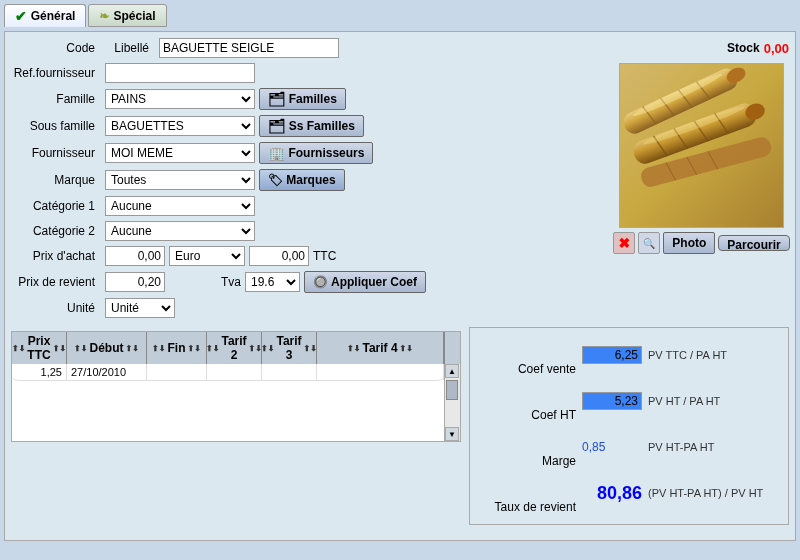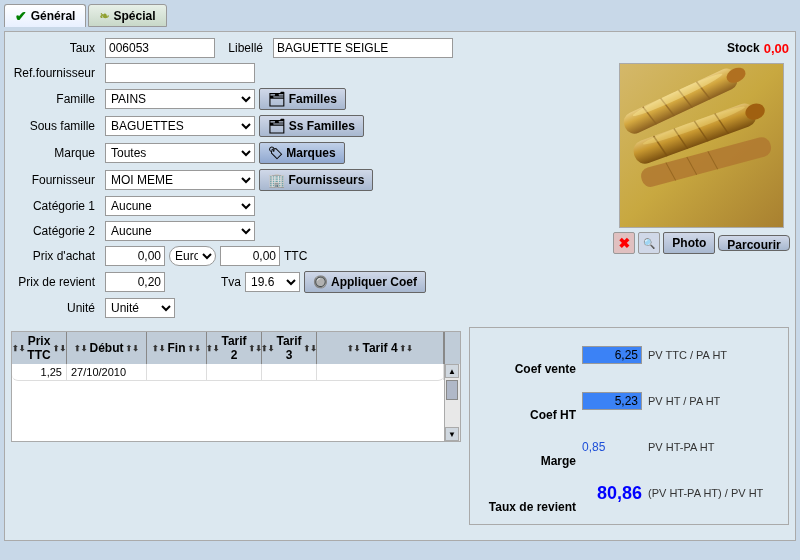--- a/index.html
+++ b/index.html
@@ -107,21 +107,21 @@
     .sort-icon { font-size: 8px; color: #333; }
     .table-row-data { display: flex; border-bottom: 1px solid #ddd; border-radius: 6px; }
     .td { padding: 2px 4px; font-size: 11px; border-right: 1px solid #ddd; }
     .td-prix { width: 55px; text-align: right; }
     .td-debut { width: 80px; }
     .td-fin { width: 60px; }
     .td-tarif2 { width: 55px; }
     .td-tarif3 { width: 55px; }
     .td-tarif4 { width: 55px; flex: 1; }
     .coef-row { display: flex; align-items: center; margin-bottom: 4px; gap: 6px; }
-    .coef-label { width: 100px; text-align: right; font-weight: bold; margin-top: 28px; }
+    .coef-label { width: 100px; text-align: right; font-weight: normal; margin-top: 28px; }
     .coef-desc { font-size: 11px; color: #333; }
     input.coef-input {
       width: 60px; text-align: right; border: 1px solid #999; height: 18px;
       background: #3b82f6; font-size: 12px; padding: 1px 3px;
     }
 
     .bottom-section { display: flex; gap: 8px; margin-top: 4px; }
     .table-section { flex: 1; }
     .coef-right { width: 320px; border: 1px solid #aaa; background: #dce8f0; padding: 6px; }
     .scroll-thumb {
@@ -146,22 +146,21 @@
     </div>
     <div class="tab">
       <span class="tab-icon-leaf">❧</span>
       <span>Spécial</span>
     </div>
   </div>
 
   <div class="content">
 
     <div class="form-row">
-      <span class="label">Taux</span>
-      <input type="text" class="code-input" value="006053" style="">
+      <span class="label">Code</span>
       <span class="label" style="width:50px">Libellé</span>
       <input type="text" class="libelle-input" value="BAGUETTE SEIGLE" style="">
       <span style="flex:1"></span>
       <span class="stock-label">Stock</span>
       <span class="stock-value">0,00</span>
     </div>
 
     <div style="display:flex; gap:6px;">
 
       <div style="flex:1;">
@@ -187,59 +186,59 @@
           <select class="famille-select">
             <option>BAGUETTES</option>
           </select>
           <button class="btn-action">
             <span style="font-size:14px;">🗂</span>
             <span>Ss Familles</span>
           </button>
         </div>
 
         <div class="form-row">
+          <span class="label">Fournisseur</span>
+          <select class="fournisseur-select">
+            <option>MOI MEME</option>
+          </select>
+          <button class="btn-action">
+            <span style="font-size:14px;">🏢</span>
+            <span>Fournisseurs</span>
+          </button>
+        </div>
+
+        <div class="form-row">
           <span class="label">Marque</span>
           <select class="marque-select">
             <option>Toutes</option>
           </select>
           <button class="btn-action" style="background:linear-gradient(to bottom,#c0d0e8,#90a8d0);">
             <span style="font-size:12px;">🏷</span>
             <span>Marques</span>
           </button>
         </div>
 
         <div class="form-row">
-          <span class="label">Fournisseur</span>
-          <select class="fournisseur-select">
-            <option>MOI MEME</option>
-          </select>
-          <button class="btn-action">
-            <span style="font-size:14px;">🏢</span>
-            <span>Fournisseurs</span>
-          </button>
-        </div>
-
-        <div class="form-row">
           <span class="label">Catégorie 1</span>
           <select class="categorie-select">
             <option>Aucune</option>
           </select>
         </div>
 
         <div class="form-row">
           <span class="label">Catégorie 2</span>
           <select class="categorie-select">
             <option>Aucune</option>
           </select>
         </div>
 
         <div class="form-row">
           <span class="label">Prix d'achat</span>
           <input type="text" style="width: 60px; text-align: right;" value="0,00">
-          <select style="width:47px;border-radius:10px;"><option>Euro</option></select>
+          <select style="width:76px;"><option>Euro</option></select>
           <input type="text" style="width: 60px; text-align: right;" value="0,00">
           <span>TTC</span>
         </div>
 
         <div class="form-row">
           <span class="label">Prix de revient</span>
           <input type="text" style="width: 60px; text-align: right;" value="0,20">
           <span style="padding-left:4px;margin-left:48px;">Tva</span>
           <select style="width:55px;"><option>19.6</option></select>
           <button class="btn-action">

